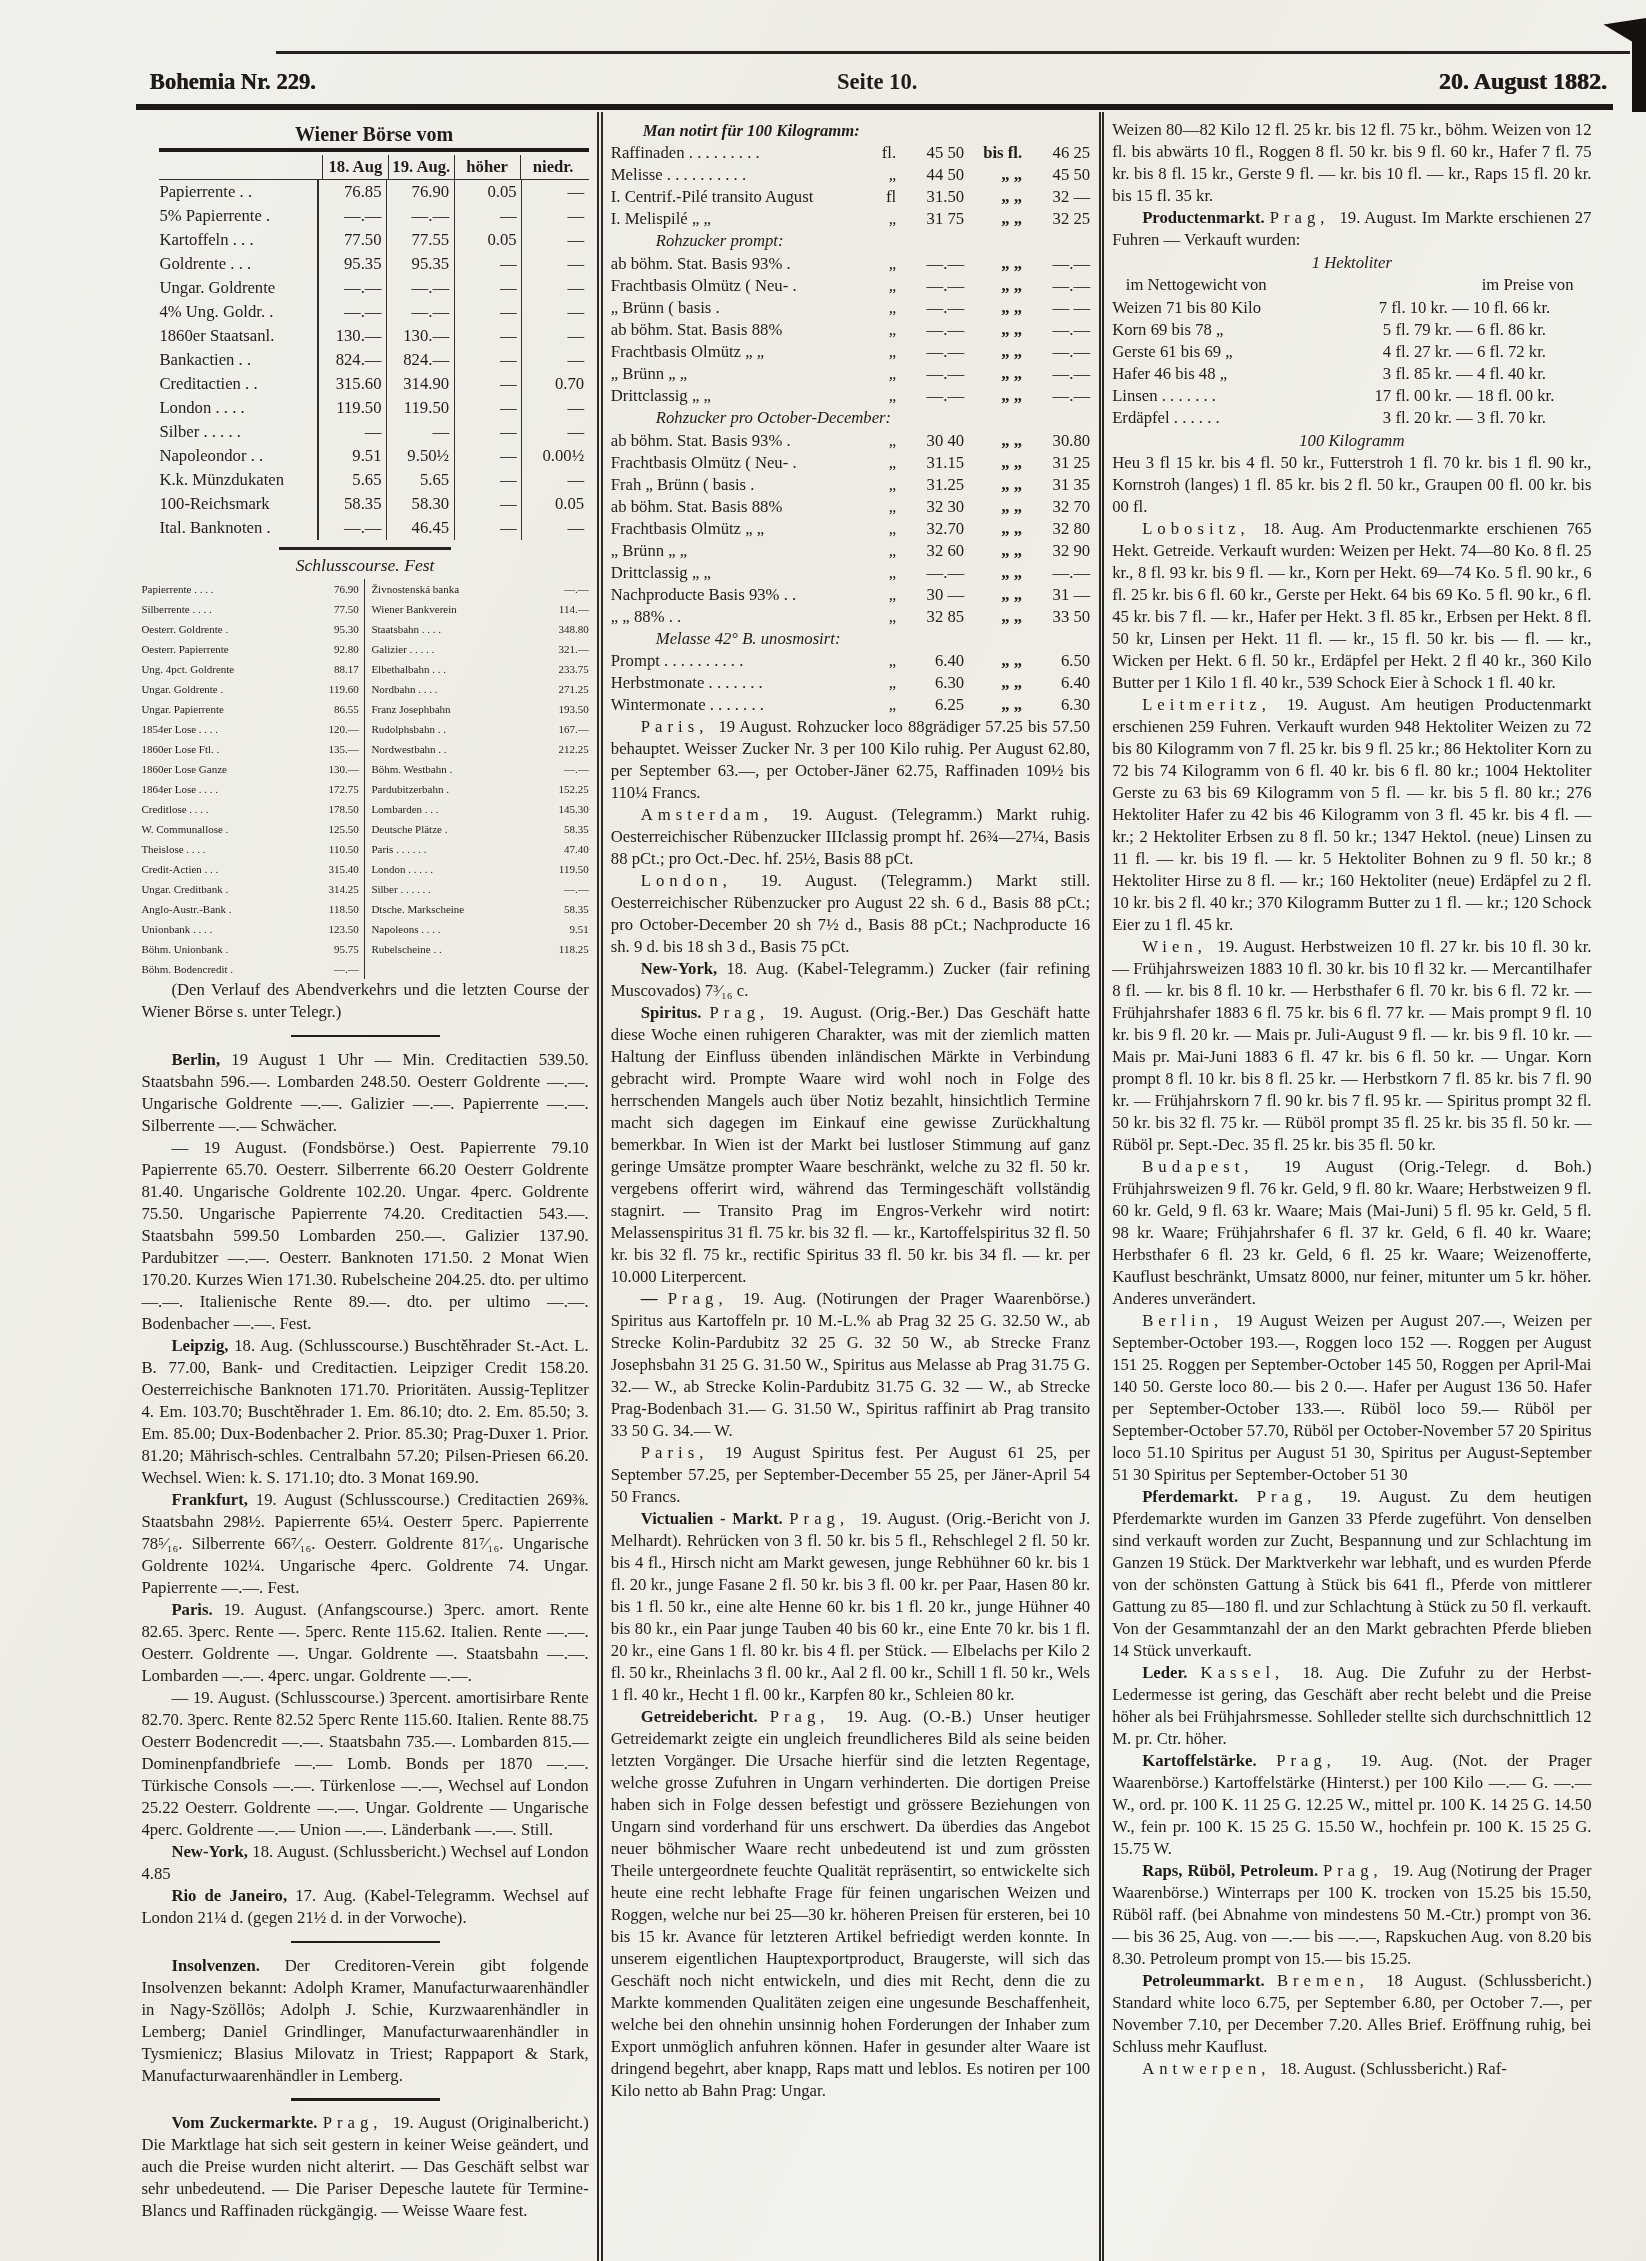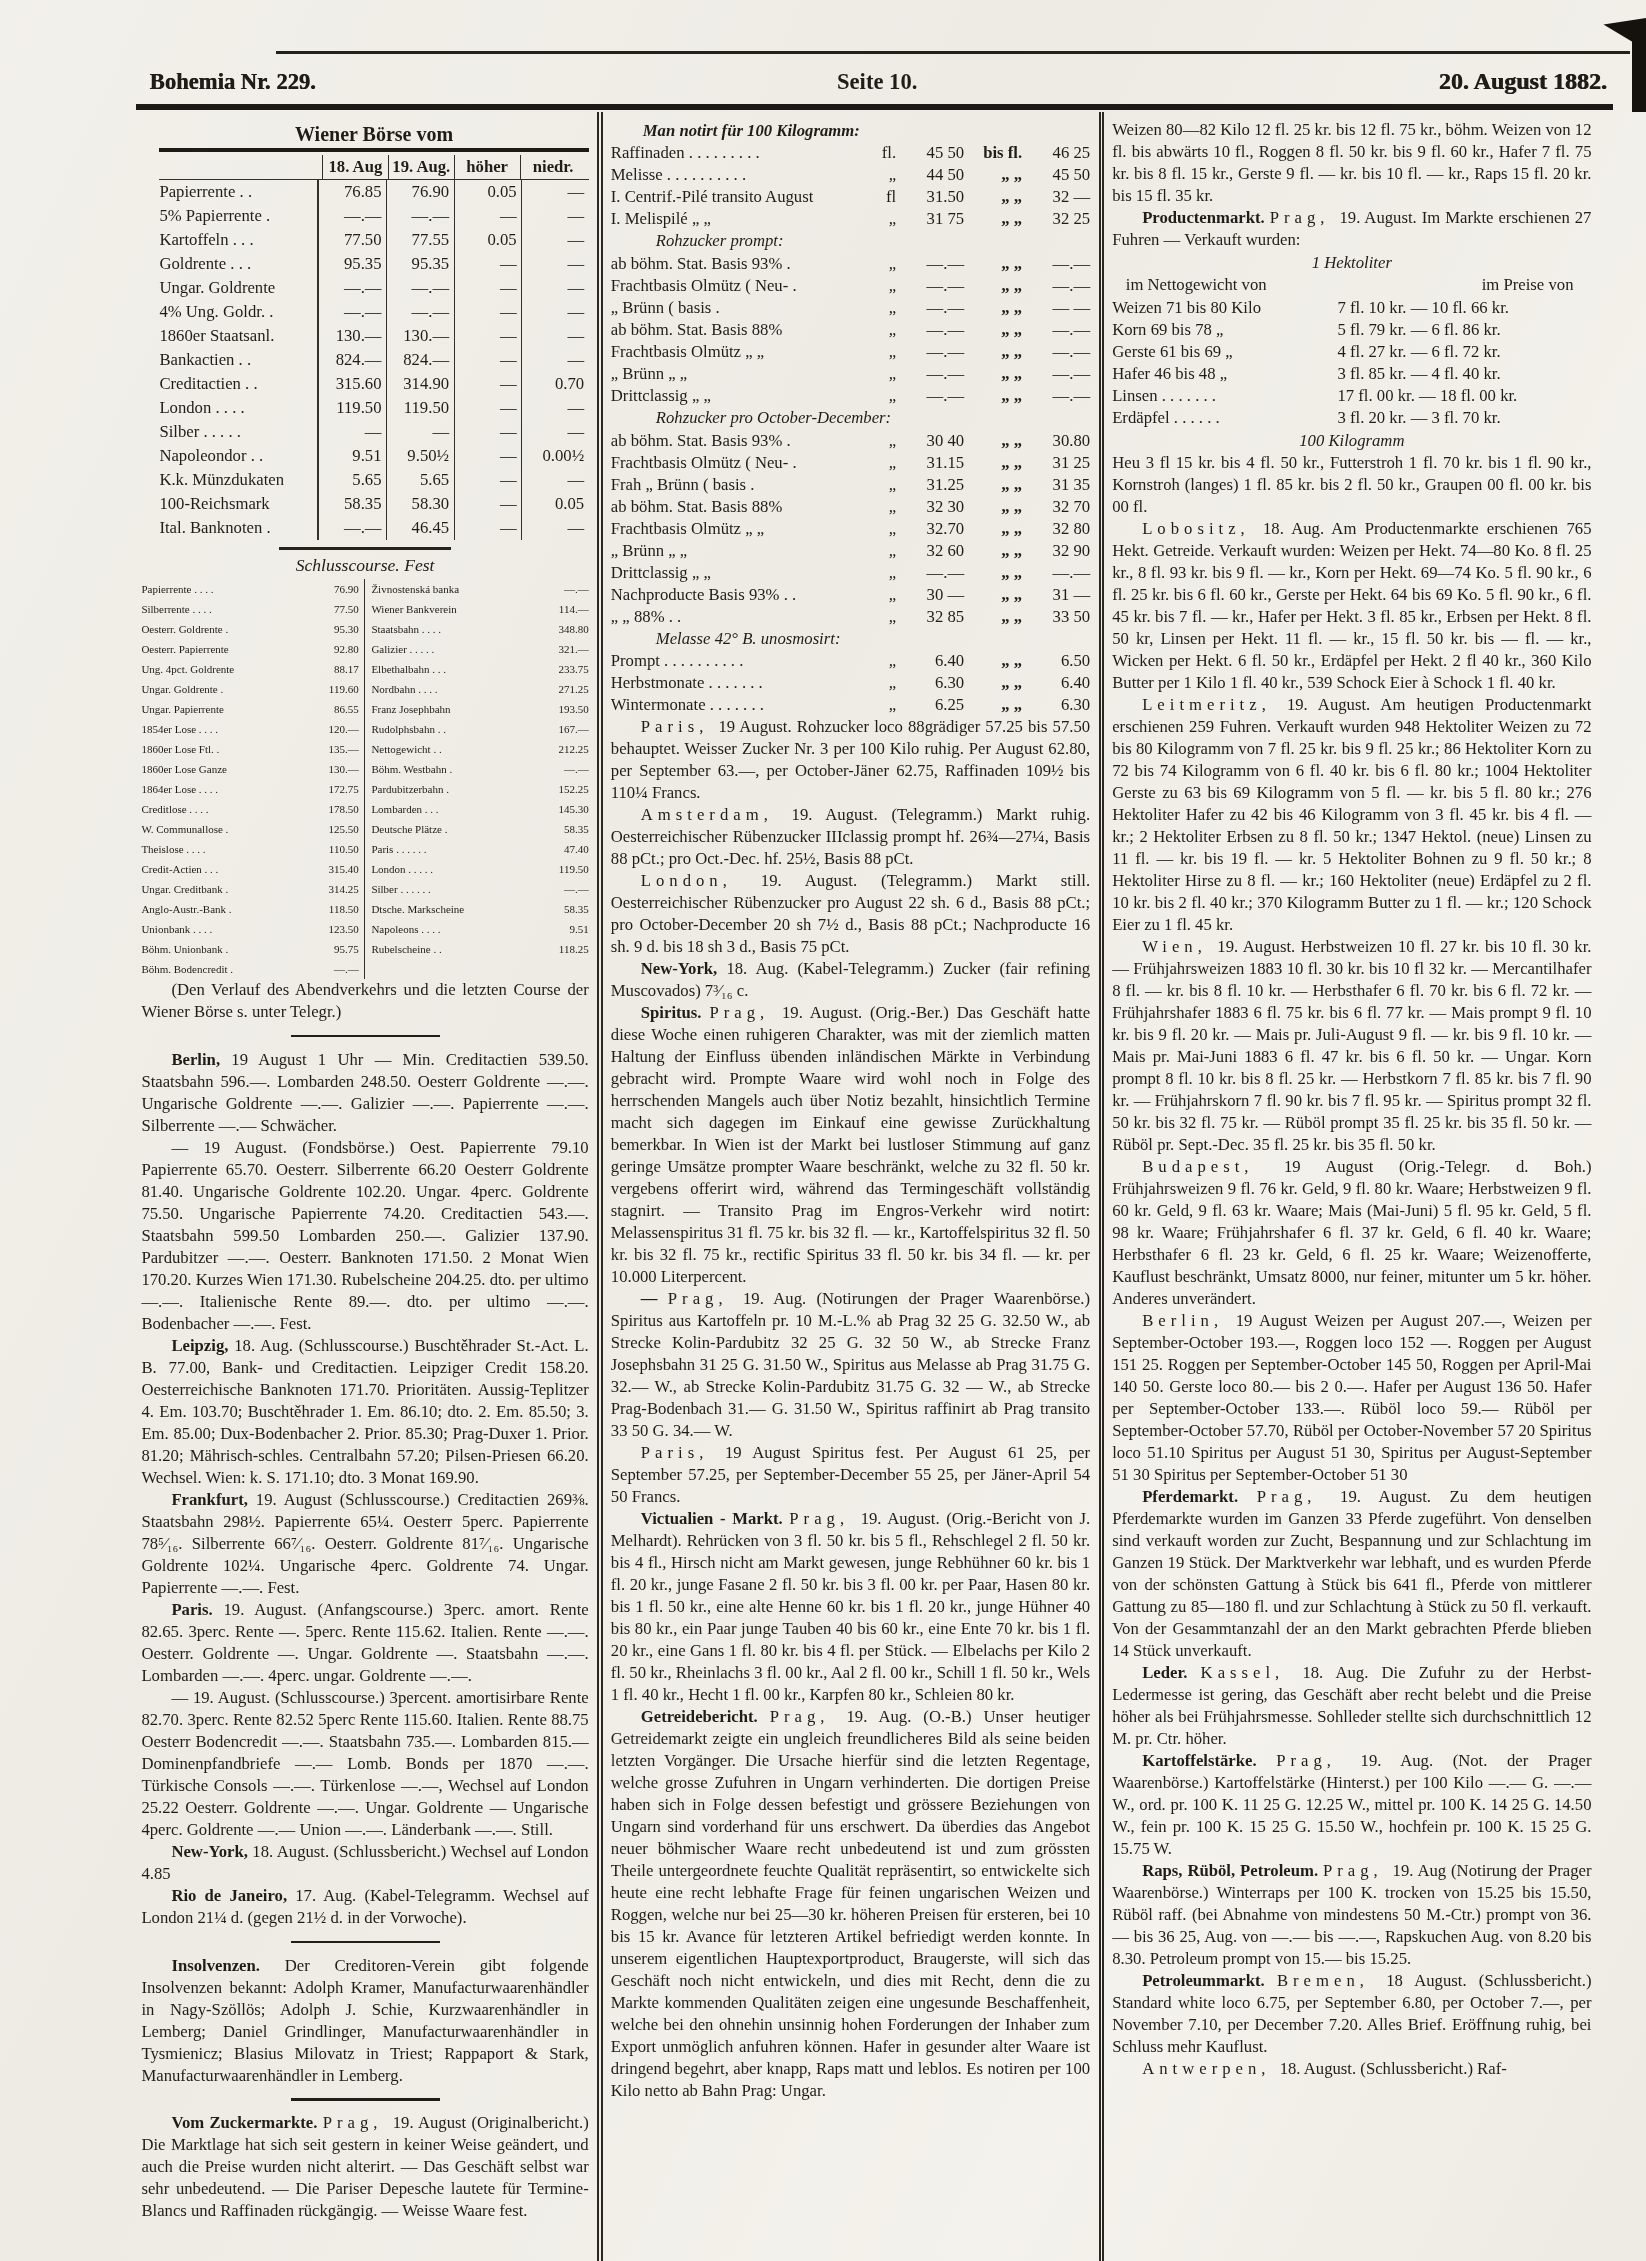--- a/index.html
+++ b/index.html
@@ -61,21 +61,21 @@
   .mn-u{width:29px;text-align:right;white-space:nowrap;}
   .mn-v{width:68px;text-align:right;white-space:nowrap;}
   .mn-m{width:58px;text-align:right;white-space:nowrap;font-weight:bold;}
   .mn-sub{font-style:italic;text-indent:45px;line-height:22.6px;}
 
   
   .ph-sub{text-align:center;font-style:italic;line-height:23.5px;}
   .ph-heads{display:flex;justify-content:space-between;line-height:22.6px;padding:0 18px 0 13.6px;}
   .ph-row{display:flex;line-height:22px;}
   .ph-l{width:47%;white-space:nowrap;overflow:hidden;}
-  .ph-p{width:53%;text-align:left;white-space:nowrap;}
+  .ph-p{width:53%;text-align:center;white-space:nowrap;}
 </style>
 </head>
 <body>
 
 <div class="sheet"></div>
 <div class="top-edge"></div>
 <div class="edge-tr"></div>
 <div class="corner-tr"></div>
 
 <div class="bottom-left"></div>
@@ -366,21 +366,21 @@
               <span class="sc-l">Franz Josephbahn</span>
               <span class="sc-v">193.50</span>
             </div>
 
             <div class="sc-row">
               <span class="sc-l">Rudolphsbahn . .</span>
               <span class="sc-v">167.—</span>
             </div>
 
             <div class="sc-row">
-              <span class="sc-l">Nettogewicht . .</span>
+              <span class="sc-l">Nordwestbahn . .</span>
               <span class="sc-v">212.25</span>
             </div>
 
             <div class="sc-row">
               <span class="sc-l">Böhm. Westbahn .</span>
               <span class="sc-v">—.—</span>
             </div>
 
             <div class="sc-row">
               <span class="sc-l">Pardubitzerbahn .</span>

